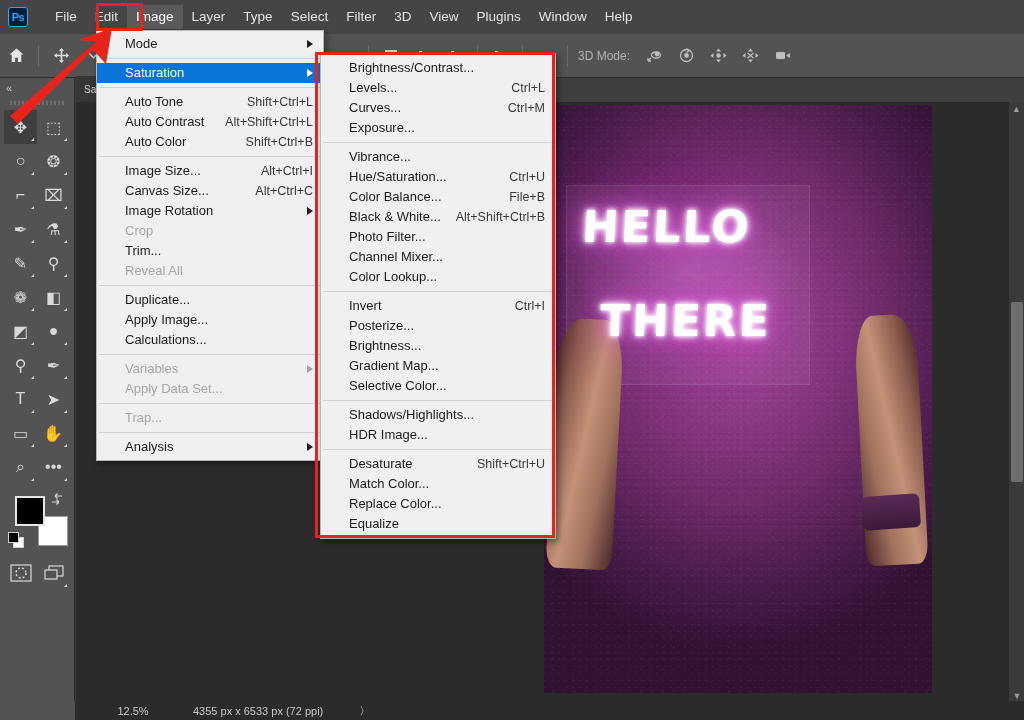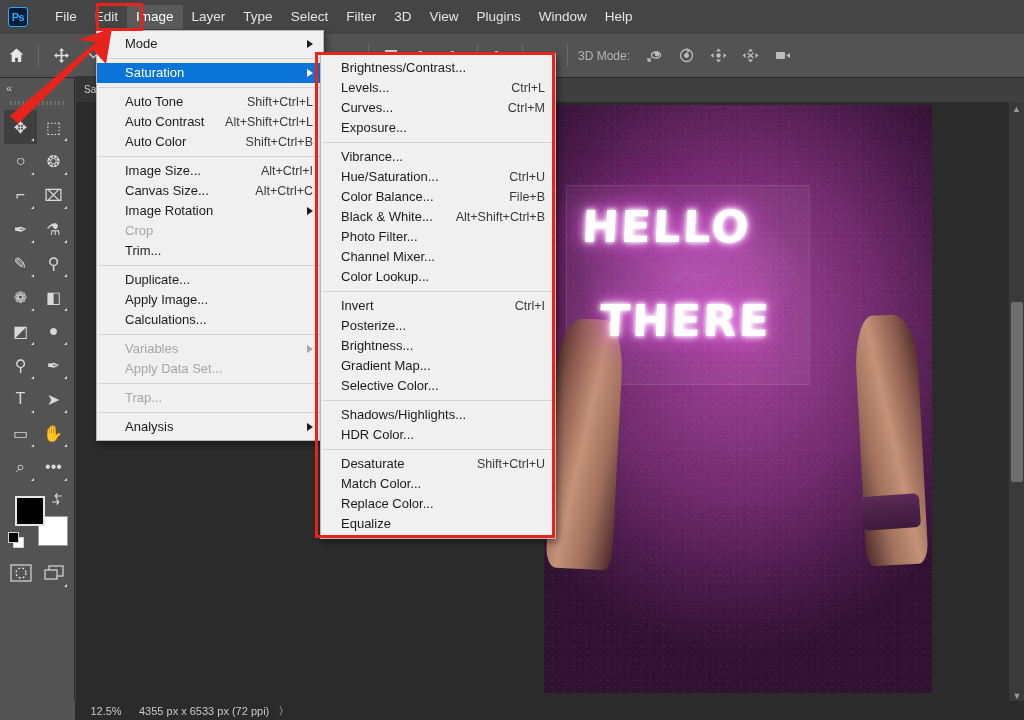--- a/index.html
+++ b/index.html
@@ -158,21 +158,21 @@
   }
   .hscroll .arrow { width:16px; color:#9a9a9a; font-size:9px; text-align:center; }
   .hscroll .track { position:relative; flex:1; height:19px; }
   .hscroll .thumb { position:absolute; left:20px; top:3px; width:312px; height:13px;
     background:#6e6e6e; border-radius:2px; }
 
   
   .statusbar {
     position:absolute; left:0; bottom:0; width:1024px; height:19px;
     background:#2b2b2b; display:flex; align-items:center;
-    color:#c8c8c8; font-size:11px;
+    color:#c8c8c8; font-size:11px;gap:27px;
   }
   .sb-left { width:75px; height:19px; background:#535353; }
   .sb-zoom { width:62px; text-align:center; }
   .sb-dims { margin-left:2px; }
   .sb-caret { margin-left:10px; color:#9a9a9a; }
 
   
   .dropdown {
     position:absolute; left:96px; top:30px; width:228px;
     background:#f0f0f0; border:1px solid #b8b8b8;
@@ -199,21 +199,21 @@
   .msep { height:1px; background:#d2d2d2; margin:4px 2px; }
 
   
   .submenu {
     position:absolute; left:320px; top:53px; width:236px;
     background:#f0f0f0; border:1px solid #b8b8b8;
     box-shadow:2px 3px 7px rgba(0,0,0,.45);
     padding:4px 0; font-size:13px; color:#1c1c1c;
     z-index:45;
   }
-  .submenu .mrow { padding-left:20px; height:20px;align-items:flex-end; }
+  .submenu .mrow { padding-left:28px; height:20px;align-items:flex-end; }
 
   
   .redbox {
     position:absolute; border:3px solid #e8231c; pointer-events:none; z-index:60;
   }
   #rb-image { left:96px; top:3px; width:47px; height:28px; }
   #rb-sub   { left:315px; top:52px; width:240px; height:486px; }
   .arrow-svg { position:absolute; left:0; top:20px; width:170px; height:110px; z-index:61; pointer-events:none; }
 </style>
 </head>
@@ -532,20 +532,23 @@
       <div class="mrow">
         <span class="lbl">Image Rotation</span>
         <span class="sub"></span>
       </div>
       <div class="mrow dis">
         <span class="lbl">Crop</span>
       </div>
       <div class="mrow">
         <span class="lbl">Trim...</span>
       </div>
+      <div class="mrow dis">
+        <span class="lbl">Reveal All</span>
+      </div>
       <div class="msep"></div>
       <div class="mrow">
         <span class="lbl">Duplicate...</span>
       </div>
       <div class="mrow">
         <span class="lbl">Apply Image...</span>
       </div>
       <div class="mrow">
         <span class="lbl">Calculations...</span>
       </div>
@@ -623,21 +626,21 @@
         <span class="lbl">Gradient Map...</span>
       </div>
       <div class="mrow">
         <span class="lbl">Selective Color...</span>
       </div>
       <div class="msep"></div>
       <div class="mrow">
         <span class="lbl">Shadows/Highlights...</span>
       </div>
       <div class="mrow">
-        <span class="lbl">HDR Color...</span>
+        <span class="lbl">HDR Image...</span>
       </div>
       <div class="msep"></div>
       <div class="mrow">
         <span class="lbl">Desaturate</span>
         <span class="acc">Shift+Ctrl+U</span>
       </div>
       <div class="mrow">
         <span class="lbl">Match Color...</span>
       </div>
       <div class="mrow">

